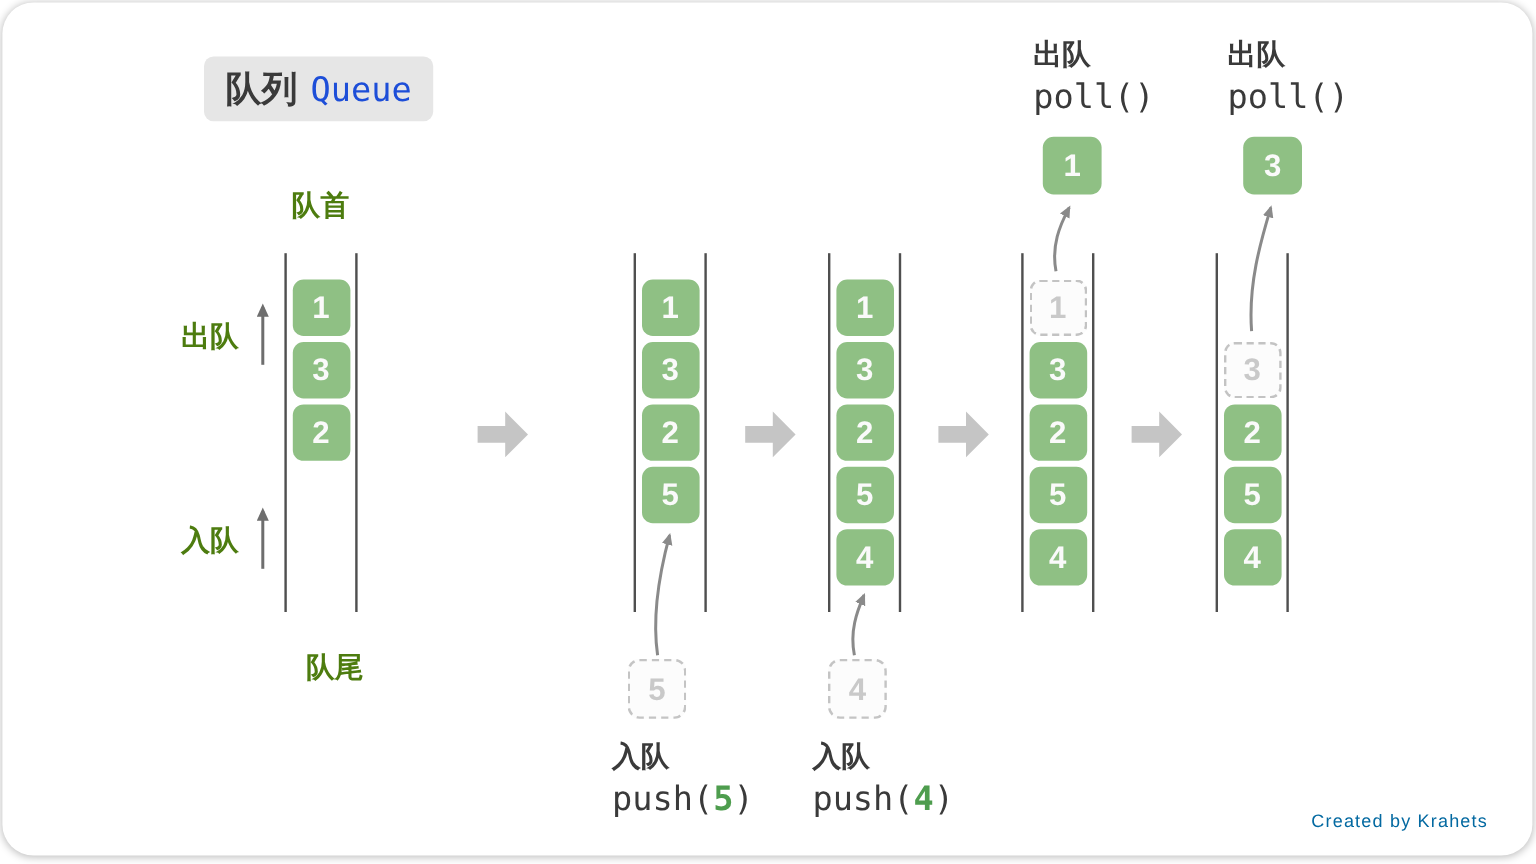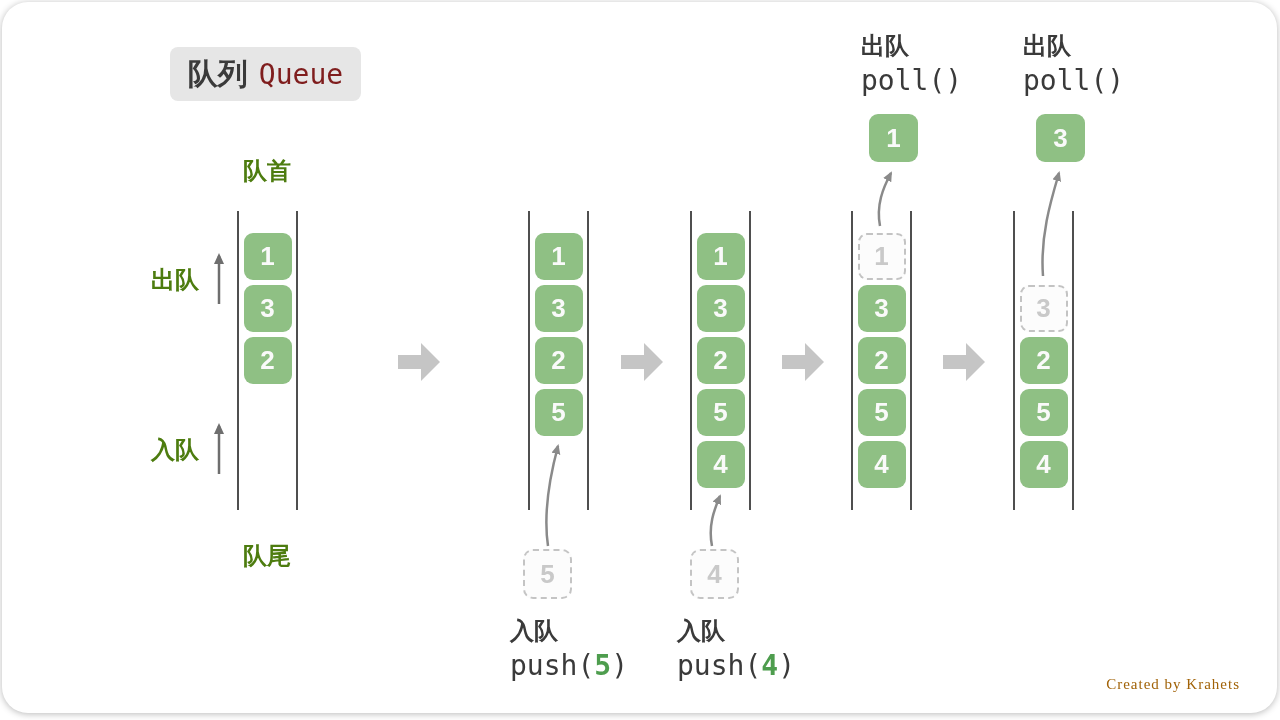--- a/index.html
+++ b/index.html
@@ -4,21 +4,21 @@
 <style>
   html,body{margin:0;padding:0;background:#ffffff;}
   .canvas{position:relative;width:1280px;height:720px;overflow:hidden;
     font-family:"Liberation Sans","DejaVu Sans",sans-serif;}
   .card{position:absolute;left:2px;top:2px;right:3px;bottom:7px;background:#ffffff;
     border-radius:26px;box-shadow:0 1px 7px rgba(0,0,0,.28);}
   
   .badge{position:absolute;left:170px;top:47px;width:191px;height:54px;background:#e6e6e6;
     border-radius:8px;display:flex;align-items:center;justify-content:center;gap:11px;}
   .badge .zh{font-weight:700;font-size:30px;color:#3a3a3a;}
-  .badge .en{font-family:"DejaVu Sans Mono","Liberation Mono",monospace;font-size:28px;color:#7f1d1d;}
+  .badge .en{font-family:"DejaVu Sans Mono","Liberation Mono",monospace;font-size:28px;color:#1d4ed8;}
   
   .cjk{position:absolute;font-weight:700;font-size:24px;color:#4d7c0f;white-space:nowrap;}
   
   .col{position:absolute;top:211px;height:299px;width:61px;box-sizing:border-box;
     border-left:2px solid #4f4f4f;border-right:2px solid #4f4f4f;}
   .box{position:absolute;left:50%;transform:translateX(-50%);width:48px;height:47px;
     border-radius:9px;background:#8fc084;color:#fafafa;font-weight:700;font-size:26px;
     display:flex;align-items:center;justify-content:center;box-sizing:border-box;}
   .box.dashed{background:#fcfcfc;border:2px dashed #c3c3c3;color:#c9c9c9;}
   .floatbox{position:absolute;width:49px;height:48px;border-radius:9px;background:#8fc084;
@@ -27,35 +27,35 @@
     border:2px dashed #c4c4c4;color:#c9c9c9;font-weight:700;font-size:26px;
     display:flex;align-items:center;justify-content:center;box-sizing:border-box;}
   
   .opgroup{position:absolute;white-space:nowrap;}
   .opgroup .line1{font-weight:700;font-size:24px;color:#3a3a3a;line-height:35px;}
   .opgroup .line2{font-family:"DejaVu Sans Mono","Liberation Mono",monospace;
     font-size:28px;color:#3a3a3a;line-height:35px;}
   .opgroup .arg{color:#4e9d4e;font-weight:700;}
   .overlay{position:absolute;left:0;top:0;pointer-events:none;}
   .watermark{position:absolute;right:40px;top:676px;
-    font-family:Liberation Serif, serif;font-size:15px;color:#a16207;letter-spacing:1px;}
+    font-family:Liberation Sans, sans-serif;font-size:15px;color:#0369a1;letter-spacing:1px;}
 </style>
 </head>
 <body>
 
 <div class="canvas">
   <div class="card"></div>
 
   <div class="badge">
     <span class="zh">队列</span>
     <span class="en">Queue</span>
   </div>
 
   <div class="cjk" style="left:243px;top:155px;">队首</div>
-  <div class="cjk" style="left:243px;top:540px;">队尾</div>
+  <div class="cjk" style="left:255px;top:540px;">队尾</div>
   <div class="cjk" style="left:151px;top:264px;">出队</div>
   <div class="cjk" style="left:151px;top:434px;">入队</div>
 
   <svg class="overlay" width="1280" height="720" viewBox="0 0 1280 720">
     <defs>
       <marker id="ah" markerWidth="12" markerHeight="11" refX="8" refY="4.5" orient="auto" markerUnits="userSpaceOnUse">
         <path d="M0,0 L10,4.5 L0,9 Z" fill="#8a8a8a"></path>
       </marker>
       <marker id="ah2" markerWidth="13" markerHeight="12" refX="8" refY="5" orient="auto" markerUnits="userSpaceOnUse">
         <path d="M0,0 L11,5 L0,10 Z" fill="#6e6e6e"></path>

